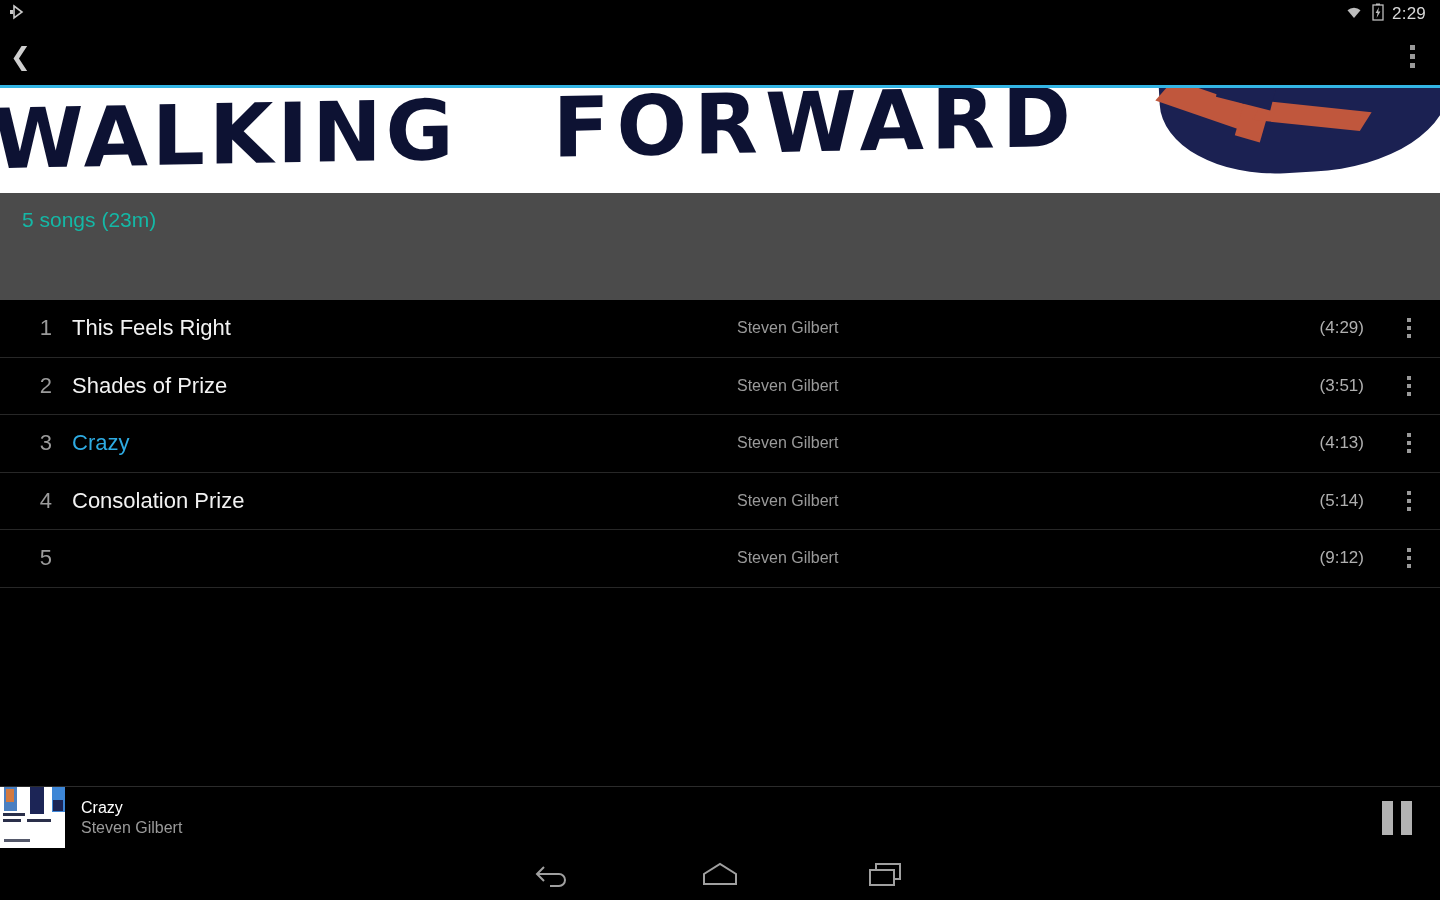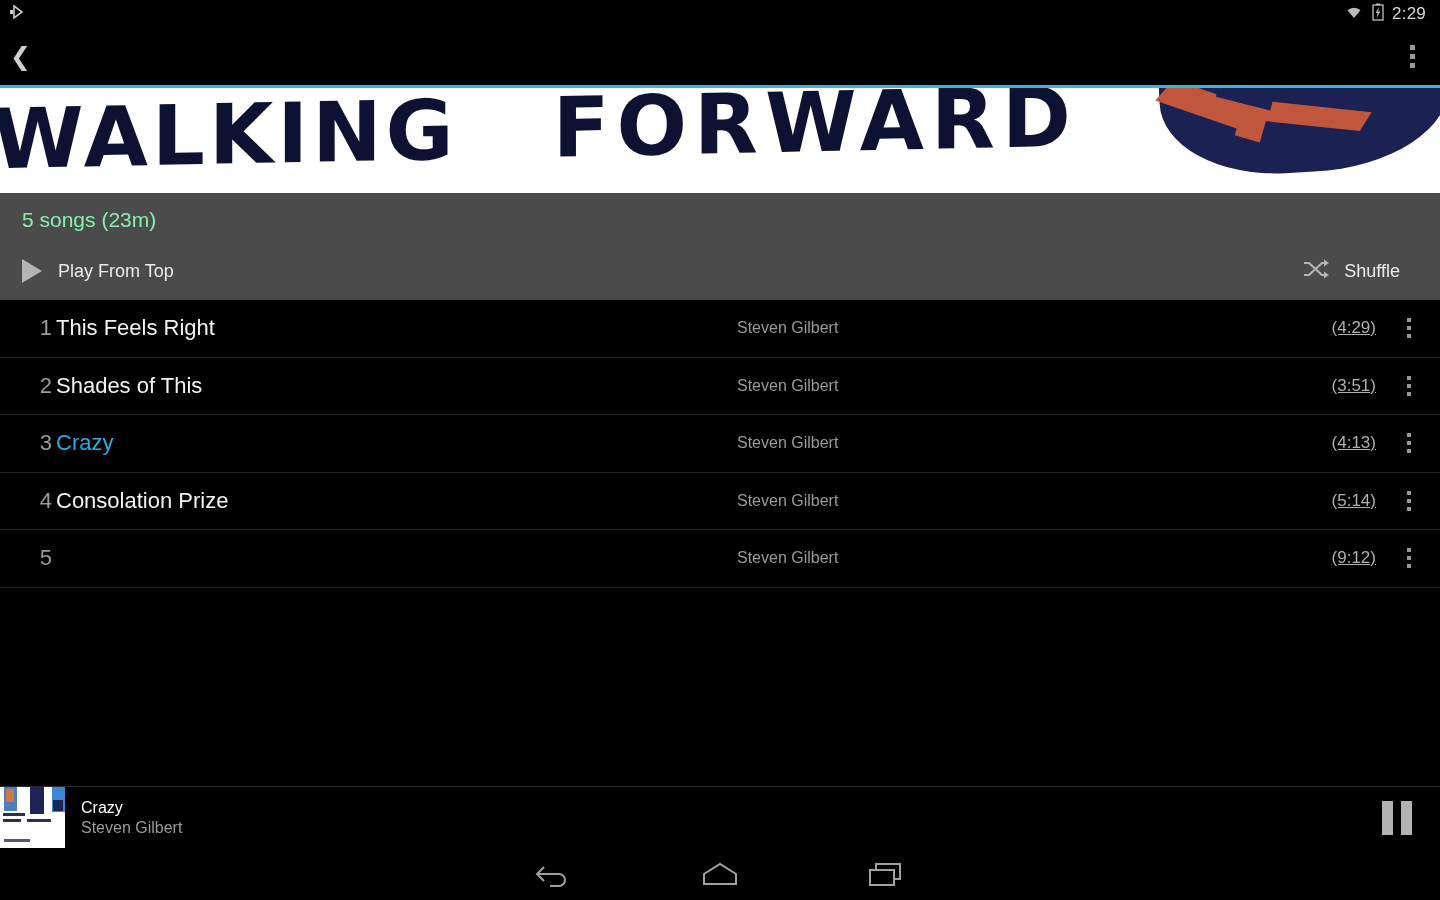--- a/index.html
+++ b/index.html
@@ -79,21 +79,21 @@
     background:#1b2152; transform:rotate(14deg);
   }
 
   
   .albumhead {
     position:absolute; top:193px; left:0; width:1440px; height:107px;
     background:#4b4b4b;
   }
   .songcount {
     position:absolute; top:15px; left:22px;
-    color:#86efac; font-size:21px;text-align:right;
+    color:#14b8a6; font-size:21px;text-align:right;
   }
   .head-actions {
     position:absolute; top:55px; left:0; width:1440px; height:46px;
     display:flex; align-items:center;
   }
   .play-from-top { display:flex; align-items:center; gap:16px; padding-left:22px; cursor:pointer; }
   .tri-play {
     width:0; height:0; border-left:20px solid #b4b4b4;
     border-top:12px solid transparent; border-bottom:12px solid transparent;
   }
@@ -106,28 +106,28 @@
   .track-row {
     position:relative; height:57.5px; width:1440px;
     display:flex; align-items:center;
     border-bottom:1px solid #272727; background:#000; cursor:pointer;
   }
   .tr-num {
     width:52px; text-align:right; color:#9b9b9b; font-size:22px;
     padding-right:0px;
   }
   .tr-title {
-    margin-left:4px; color:#f2f2f2; font-size:22px; flex:0 0 auto;
+    margin-left:20px; color:#f2f2f2; font-size:22px; flex:0 0 auto;
   }
   .track-row.current .tr-title { color:#2eabe2; }
   .tr-artist {
     position:absolute; left:737px; color:#9a9a9a; font-size:16px;
   }
   .tr-dur {
-    position:absolute; right:64px; color:#b0b0b0; font-size:17px;text-decoration:underline;
+    position:absolute; right:76px; color:#b0b0b0; font-size:17px;
   }
   .tr-menu {
     position:absolute; right:18px; width:26px; height:34px;
     display:flex; flex-direction:column; align-items:center;
     justify-content:center; gap:4px; cursor:pointer;
   }
   .tr-menu i { width:4px; height:4px; background:#9a9a9a; display:block; }
 
   
   .miniplayer {
@@ -213,54 +213,37 @@
     </div>
     <div class="blob"></div>
     <div class="blob-arm1"></div>
     <div class="blob-arm2"></div>
     <div class="blob-arm3"></div>
     <div class="blob-notch"></div>
   </div>
 
   <div class="albumhead">
     <div class="songcount">5 songs (23m)</div>
-    <div class="head-actions">
-      <div class="play-from-top">
-        <span class="tri-play"></span>
-        <span class="pft-label">Play From Top</span>
-      </div>
-      <div class="shuffle-btn">
-        <span>
-          <svg width="28" height="22" viewBox="0 0 28 22">
-            <path d="M2 5 H7 L20 17 H25" stroke="#b4b4b4" stroke-width="2.2" fill="none"></path>
-            <path d="M2 17 H7 L20 5 H25" stroke="#b4b4b4" stroke-width="2.2" fill="none"></path>
-            <polygon points="22,1.5 27,5 22,8.5" fill="#b4b4b4"></polygon>
-            <polygon points="22,13.5 27,17 22,20.5" fill="#b4b4b4"></polygon>
-          </svg>
-        </span>
-        <span class="shuffle-label">Shuffle</span>
-      </div>
-    </div>
   </div>
 
   <div class="tracklist">
       <div class="track-row">
         <span class="tr-num">1</span>
         <span class="tr-title">This Feels Right</span>
         <span class="tr-artist">Steven Gilbert</span>
         <span class="tr-dur">(4:29)</span>
         <span class="tr-menu">
           <i></i>
           <i></i>
           <i></i>
         </span>
       </div>
       <div class="track-row">
         <span class="tr-num">2</span>
-        <span class="tr-title">Shades of This</span>
+        <span class="tr-title">Shades of Prize</span>
         <span class="tr-artist">Steven Gilbert</span>
         <span class="tr-dur">(3:51)</span>
         <span class="tr-menu">
           <i></i>
           <i></i>
           <i></i>
         </span>
       </div>
       <div class="track-row current">
         <span class="tr-num">3</span>

